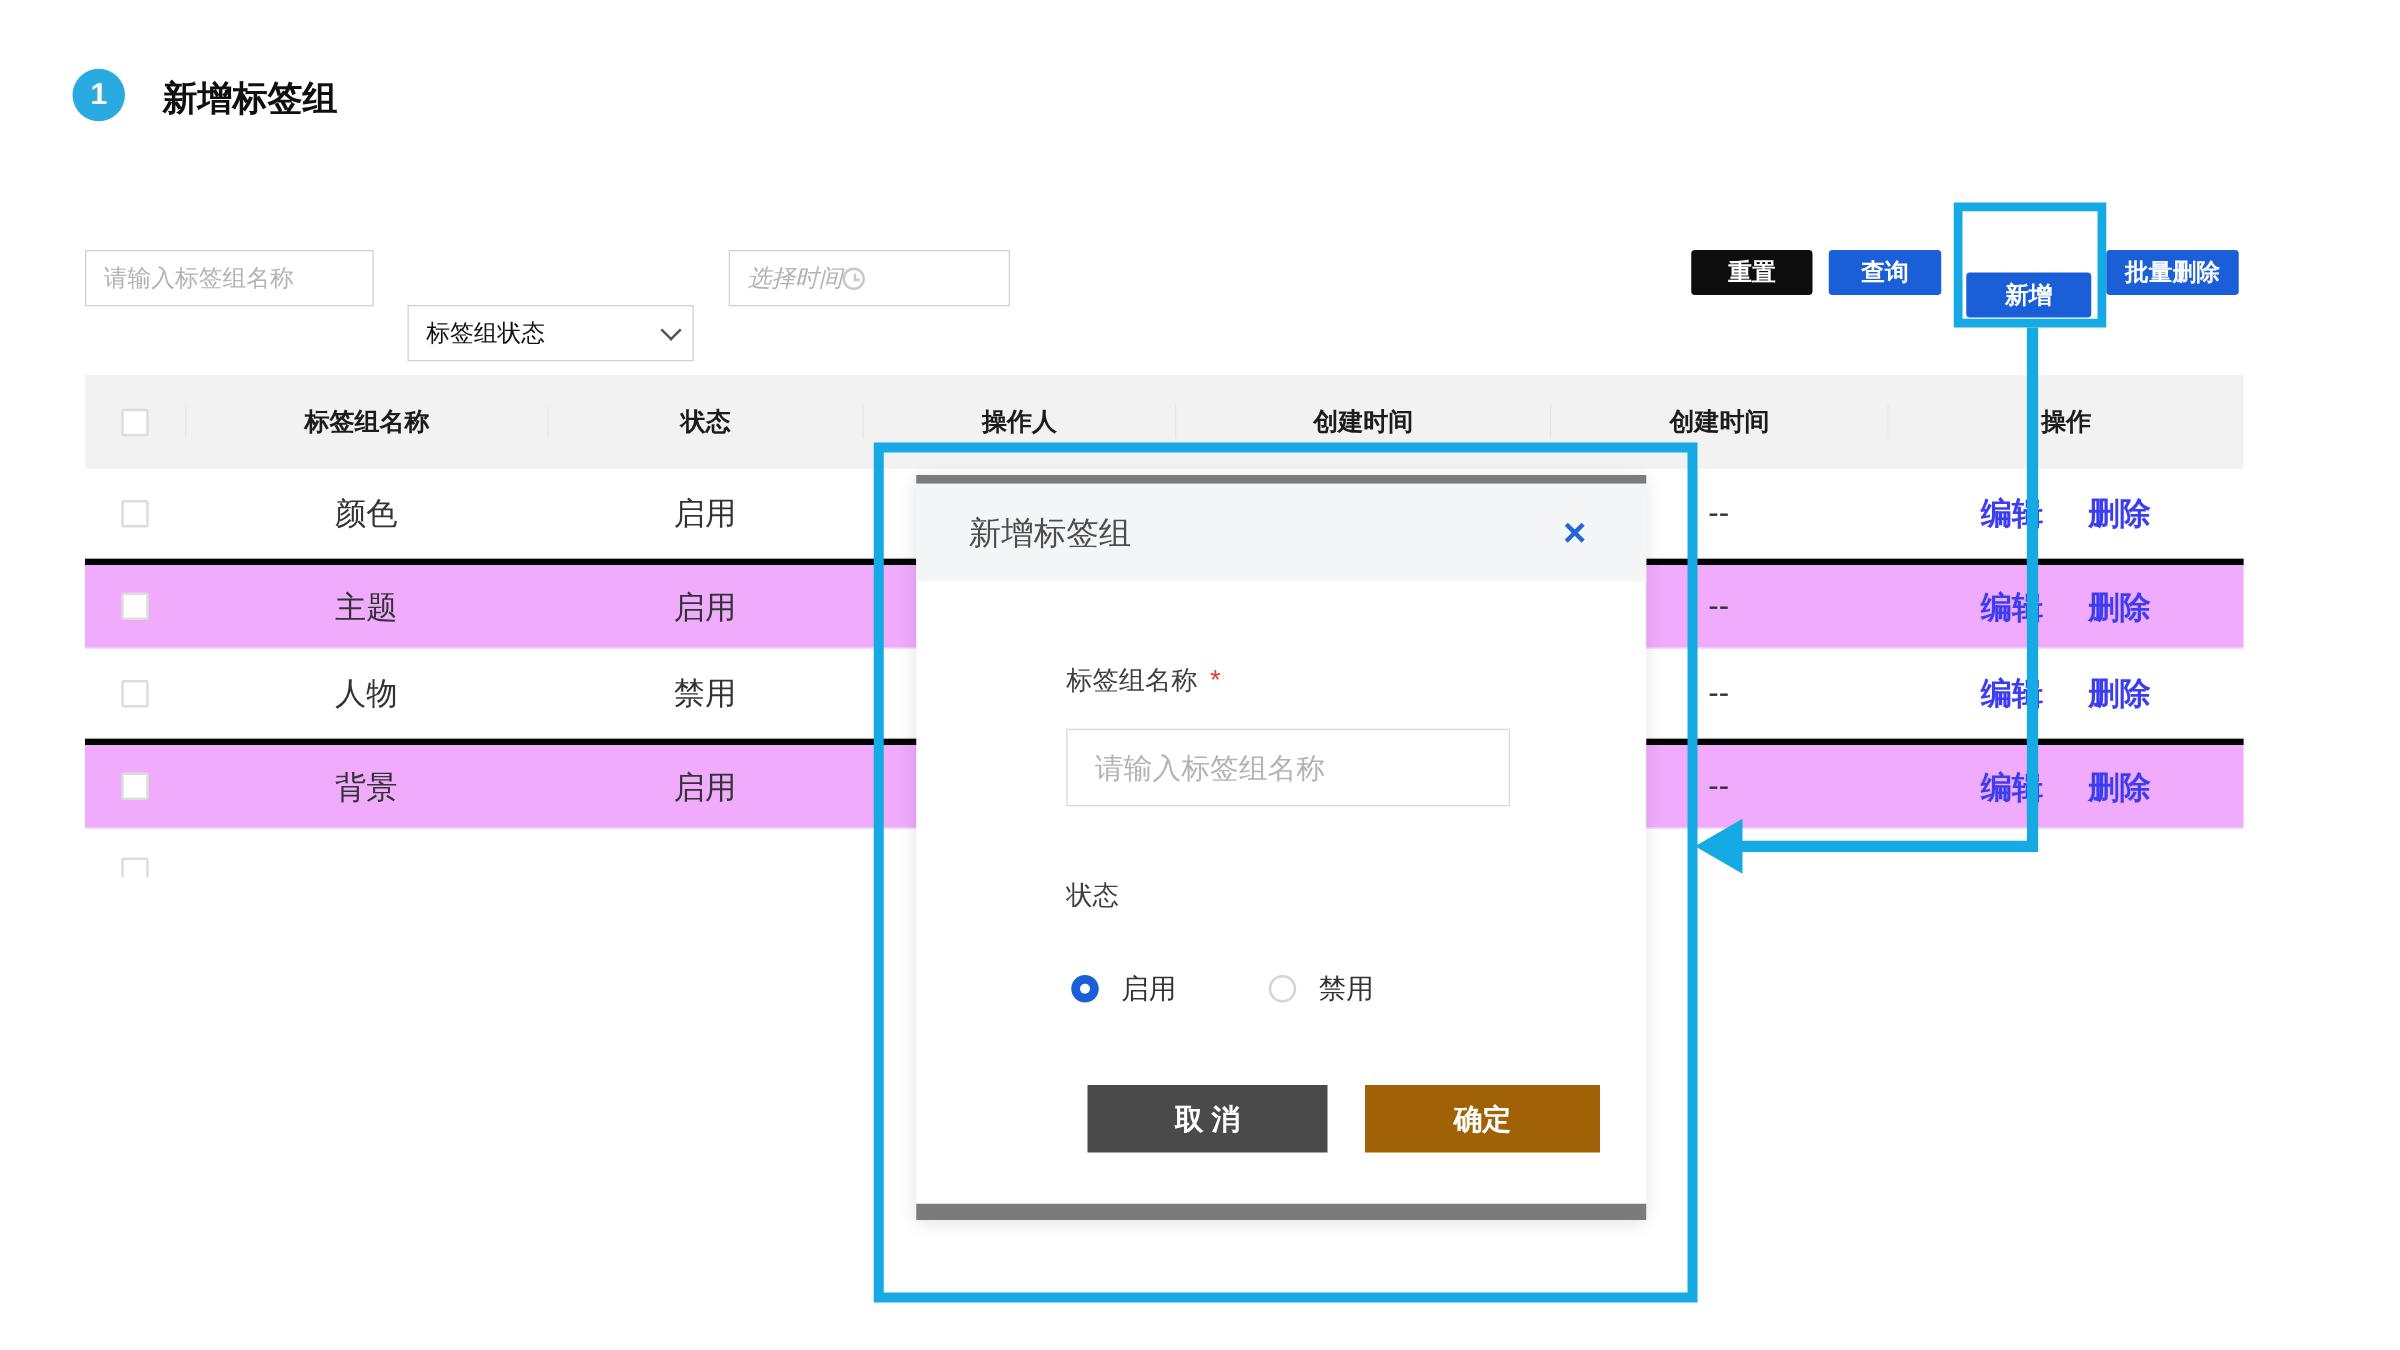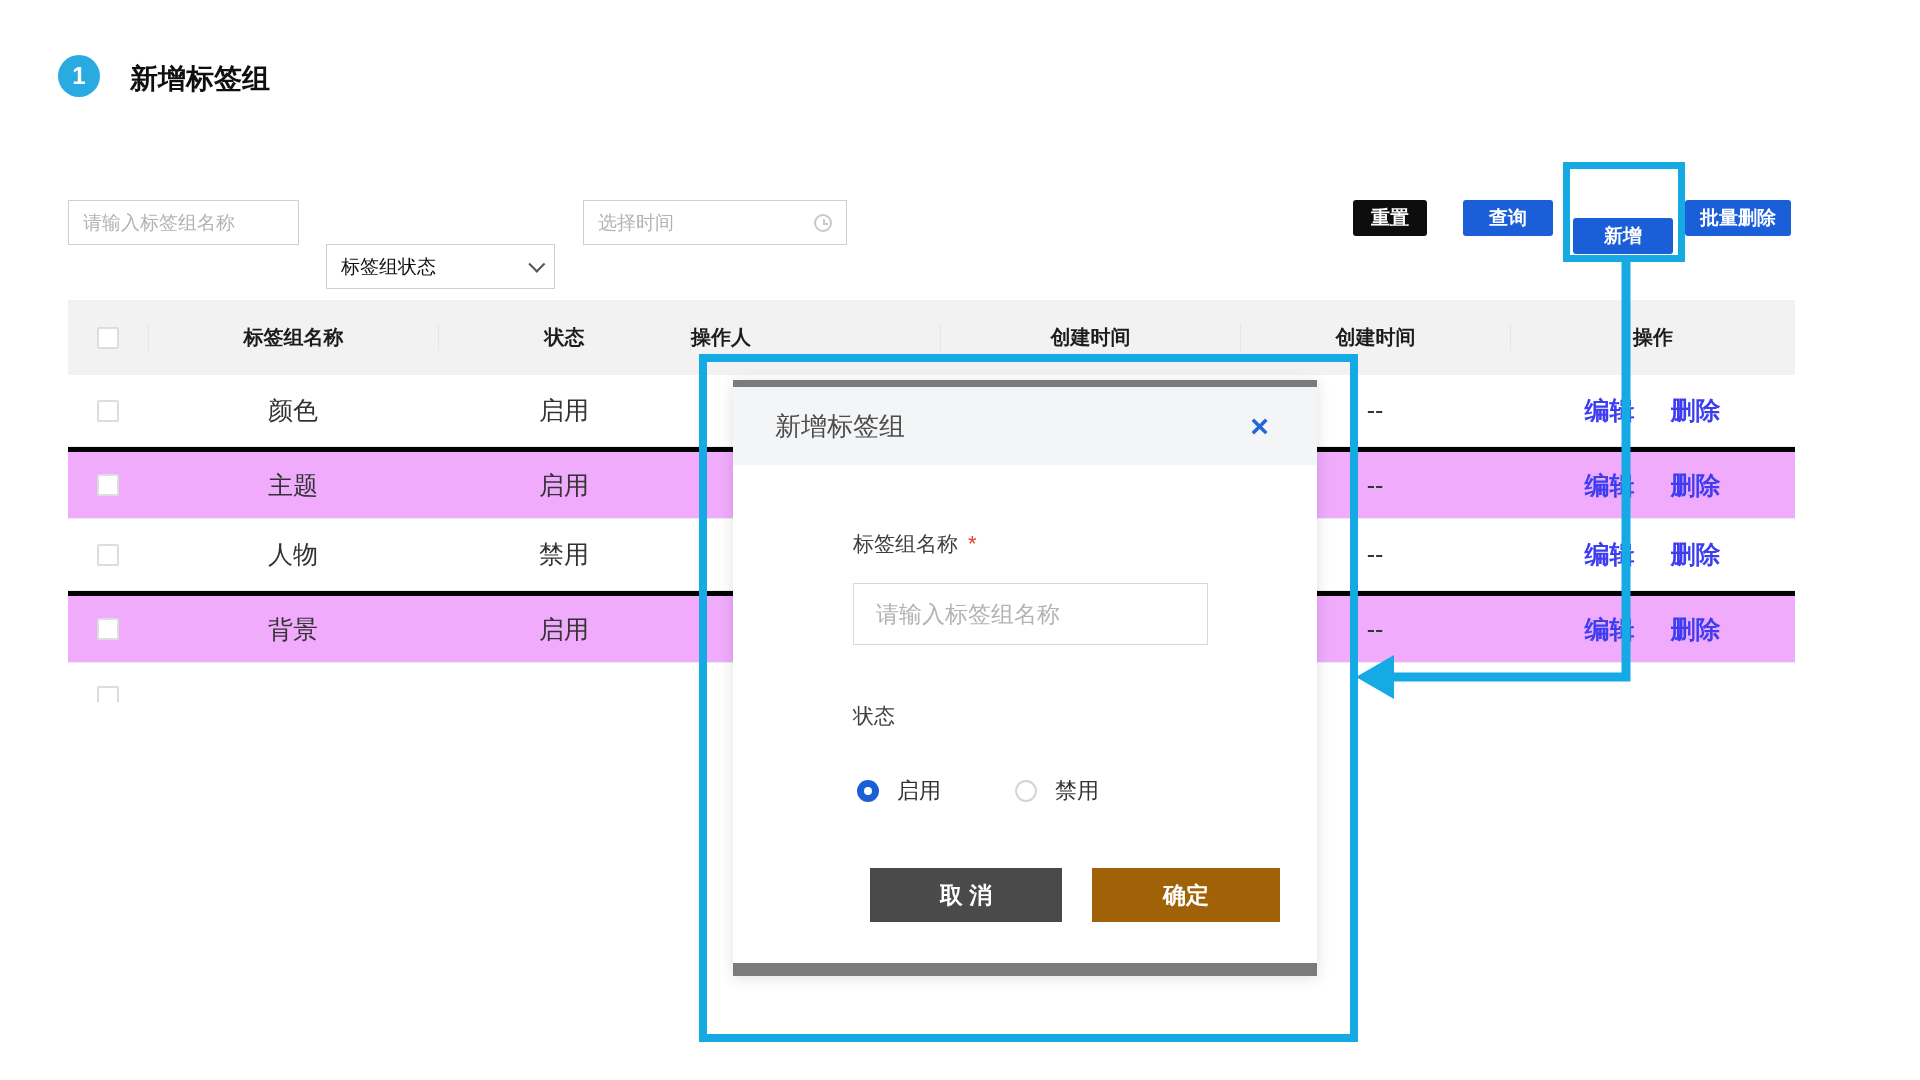--- a/index.html
+++ b/index.html
@@ -14,43 +14,43 @@
 
   
   .txt-input { position:absolute; height:45px; background:#fff; border:1px solid #cfcfcf;
     display:flex; align-items:center; padding:0 14px; font-size:19px; }
   .placeholder { color:#b3b3b3; }
   .name-filter { left:68px; top:200px; width:231px; }
   .status-select { left:326px; top:200px; width:229px; justify-content:space-between;margin-top:44px; }
   .status-select .sel-val { color:#111; font-weight:500; }
   .chevron { width:12px; height:12px; border-right:2px solid #555; border-bottom:2px solid #555;
     transform:rotate(45deg) translateY(-4px); }
-  .time-filter { left:583px; top:200px; width:264px; justify-content:space-between; }
+  .time-filter { left:583px; top:200px; width:225px; justify-content:flex-start;font-style:italic; }
   .clock { position:relative; width:18px; height:18px; border:2px solid #c9c9c9; border-radius:50%; }
   .clock::before { content:""; position:absolute; left:7px; top:3px; width:2px; height:6px; background:#c9c9c9; }
   .clock::after { content:""; position:absolute; left:7px; top:7px; width:5px; height:2px; background:#c9c9c9; }
 
   
   .btn { position:absolute; top:200px; height:36px; border:none; border-radius:3px; color:#fff;
     font-size:19px; font-weight:bold; font-family:inherit; display:flex; align-items:center; justify-content:center; cursor:pointer; }
-  .btn-reset { left:1353px; width:74px; background:#0d0d0d; }
+  .btn-reset { left:1353px; width:97px; background:#0d0d0d; }
   .btn-query { left:1463px; width:90px; background:#1b5fd8; }
   .btn-add   { left:1573px; width:100px; background:#1b5fd8;margin-top:18px; }
   .btn-batch { left:1685px; width:106px; background:#1b5fd8; }
 
   
   .table-wrap { position:absolute; left:68px; top:300px; width:1727px; height:402px; overflow:hidden; z-index:1; }
   .t-header { display:flex; height:75px; background:#f2f2f2; align-items:center; font-size:20px; font-weight:bold; color:#1c1c1c; }
   .t-row { display:flex; height:72px; align-items:center; font-size:25px; color:#333; border-bottom:1px solid #ededed; }
   .t-row.alt { background:#f0abfc; border-top:5px solid #000000; }
   .t-row.partial { height:40px; border-bottom:none; }
   .c0 { width:80px; display:flex; justify-content:center; }
   .c1 { width:290px; text-align:center; }
   .c2 { width:252px; text-align:center; }
-  .c3 { width:250px; }
+  .c3 { width:250px; text-align:center; }
   .c4 { width:300px; text-align:center; }
   .c5 { width:270px; text-align:center; }
   .c6 { width:285px; display:flex; justify-content:center; gap:36px; }
   .t-header .c1,.t-header .c2,.t-header .c3,.t-header .c4,.t-header .c5 { border-left:1px solid #e6e6e6; }
   .t-header .c6 { border-left:1px solid #e6e6e6; width:285px; display:block; text-align:center; }
   .checkbox { width:22px; height:22px; background:#fff; border:2px solid #ddd; border-radius:2px; }
   .partial .checkbox { position:relative; top:14px; }
   .link { color:#3c3cf0; font-weight:bold; text-decoration:none; cursor:pointer; }
 
   

